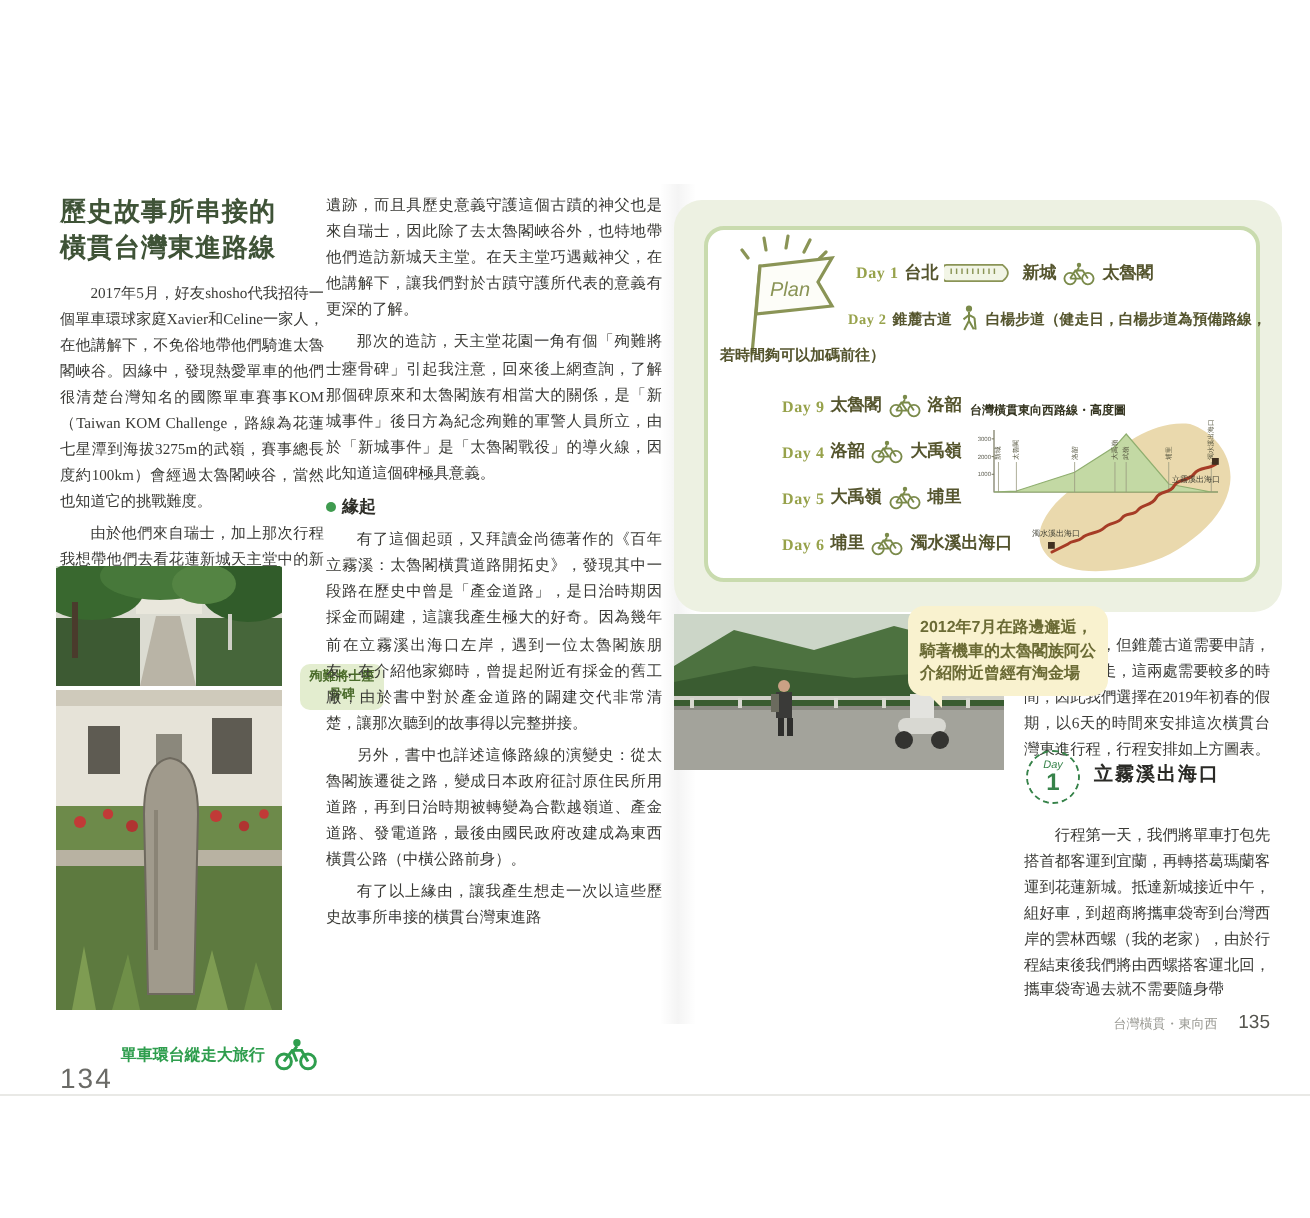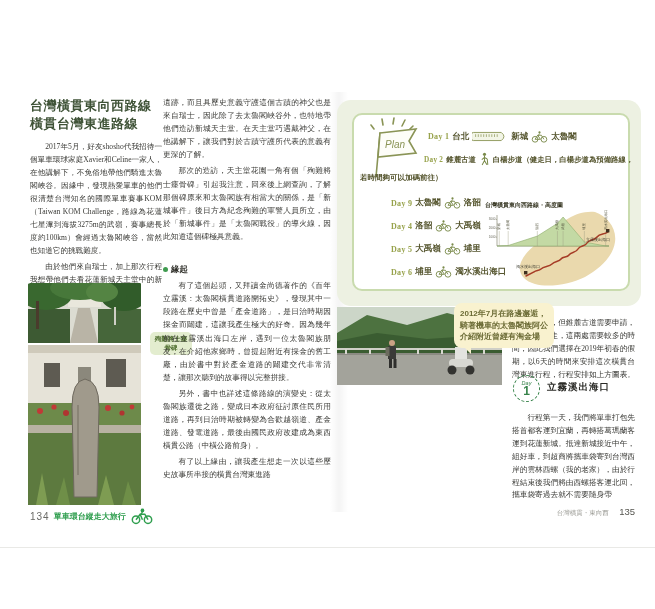--- a/index.html
+++ b/index.html
@@ -9,21 +9,21 @@
   .serif{font-family:"Liberation Serif","DejaVu Serif",serif;}
   .col{text-align:justify;}
   .col p{margin:0 0 3px 0;}
   .indent{text-indent:2em;}
   .page-title{font-weight:bold;color:#3f5337;font-size:13px;line-height:17.5px;letter-spacing:.5px;}
   .col1L{left:30px;top:140px;width:132px;font-size:7.6px;line-height:13px;}
   .col2L{left:163px;top:96px;width:168px;font-size:7.7px;line-height:13.1px;}
   .colR1{left:337px;top:389px;width:165px;font-size:7.9px;line-height:13px;}
   .colR2a{left:512px;top:317px;width:123px;font-size:7.7px;line-height:12.9px;}
   .colR2b{left:512px;top:412px;width:123px;font-size:7.7px;line-height:12.9px;}
-  .sect-hd{display:flex;align-items:center;gap:3px;margin:20px 0 3px 0;}
+  .sect-hd{display:flex;align-items:center;gap:3px;margin:4px 0 3px 0;}
   .sect-dot{width:5px;height:5px;border-radius:50%;background:#3f9b4f;}
   .sect-txt{font-weight:bold;font-size:8.5px;color:#2e2e28;font-family:"Liberation Sans",sans-serif;}
   .photo{overflow:hidden;background:#dcdcd2;}
   .photo-label{left:150px;top:332px;width:36px;padding:3px 3px;background:#e3edcf;border-radius:5px;
                color:#4a6b2a;font-size:6.5px;line-height:8.5px;text-align:center;font-weight:bold;}
   .panel{left:337px;top:100px;width:304px;height:206px;background:#edf1e2;border-radius:14px;}
   .planbox{left:352px;top:113px;width:278px;height:178px;background:#fff;border:2px solid #c9dbae;border-radius:10px;box-sizing:border-box;}
   .day-row{display:flex;align-items:center;gap:3px;white-space:nowrap;font-size:8px;font-family:Liberation Serif, serif;}
   .day-label{color:#97a24b;font-weight:bold;letter-spacing:.3px;}
   .place{color:#55552e;font-weight:bold;font-size:8.5px;}
@@ -33,21 +33,21 @@
   .bubble{left:410px;top:303px;width:88px;background:#f9f2cf;border-radius:8px;padding:5px 6px;
           font-size:8px;line-height:11.5px;font-weight:bold;color:#6b6b35;z-index:5;margin-left:44px;}
   .bubble:after{content:"";position:absolute;left:10px;bottom:-6px;width:0;height:0;
           border-left:7px solid transparent;border-top:7px solid #f9f2cf;}
   .badge{left:513px;top:375px;width:27px;height:27px;border:1.4px dashed #37834a;border-radius:50%;
          box-sizing:border-box;display:flex;flex-direction:column;align-items:center;justify-content:center;color:#37834a;}
   .badge .d{font-size:5.5px;line-height:6px;font-style:italic;}
   .badge .n{font-size:12px;line-height:11px;font-weight:bold;}
   .day1-title{left:547px;top:381px;font-weight:bold;font-size:9.5px;color:#2a2a26;letter-spacing:1px;}
   .foot-l{left:30px;top:508px;display:flex;align-items:center;gap:4px;}
-  .foot-l .num{font-size:10px;color:#6a6a66;letter-spacing:1px;}
+  .foot-l .num{font-size:14px;color:#6a6a66;letter-spacing:1px;margin-top:23px;}
   .foot-l .txt{font-size:8px;font-weight:bold;color:#2f9e4e;}
   .foot-r{left:335px;top:501px;width:300px;text-align:right;}
   .foot-r .txt{font-size:6.5px;color:#9a9a94;}
   .foot-r .num{font-size:9.5px;color:#55554f;margin-left:6px;}
   .gutter{left:330px;top:92px;width:18px;height:420px;
           background:linear-gradient(to right,rgba(0,0,0,0),rgba(0,0,0,.045),rgba(0,0,0,0));}
   .botline{left:0;top:547px;width:655px;height:1px;background:#e9e9e6;}
 </style>
 </head>
 <body>
@@ -70,21 +70,21 @@
     <g id="ic-hiker" stroke="#7a8a4a" fill="none" stroke-width="1.1">
       <circle cx="6" cy="2.4" r="1.7" fill="#7a8a4a" stroke="none"></circle>
       <path d="M6,4.2 L6,9 M6,9 L3.4,14 M6,9 L8.6,13.6 M6,5.8 L3,8.2 M6,5.8 L9,7.4 M9,7.4 L9.6,13.8"></path>
     </g>
   </defs>
 </svg>
 
 <div class="stage">
 
   <div class="abs page-title" style="left:30px;top:97px;">
-    <div>台灣橫貫東向西路線</div>
+    <div>歷史故事所串接的</div>
     <div>橫貫台灣東進路線</div>
   </div>
 
   <div class="abs col serif col1L">
     <p class="indent">2017年5月，好友shosho代我招待一個單車環球家庭Xavier和Celine一家人，在他講解下，不免俗地帶他們騎進太魯閣峽谷。因緣中，發現熱愛單車的他們很清楚台灣知名的國際單車賽事KOM（Taiwan KOM Challenge，路線為花蓮七星潭到海拔3275m的武嶺，賽事總長度約100km）會經過太魯閣峽谷，當然也知道它的挑戰難度。</p>
     <p class="indent">由於他們來自瑞士，加上那次行程我想帶他們去看花蓮新城天主堂中的新城神社</p>
   </div>
 
   <div class="abs photo" style="left:28px;top:283px;width:113px;height:60px;">
     <svg width="113" height="60" viewBox="0 0 113 60">

